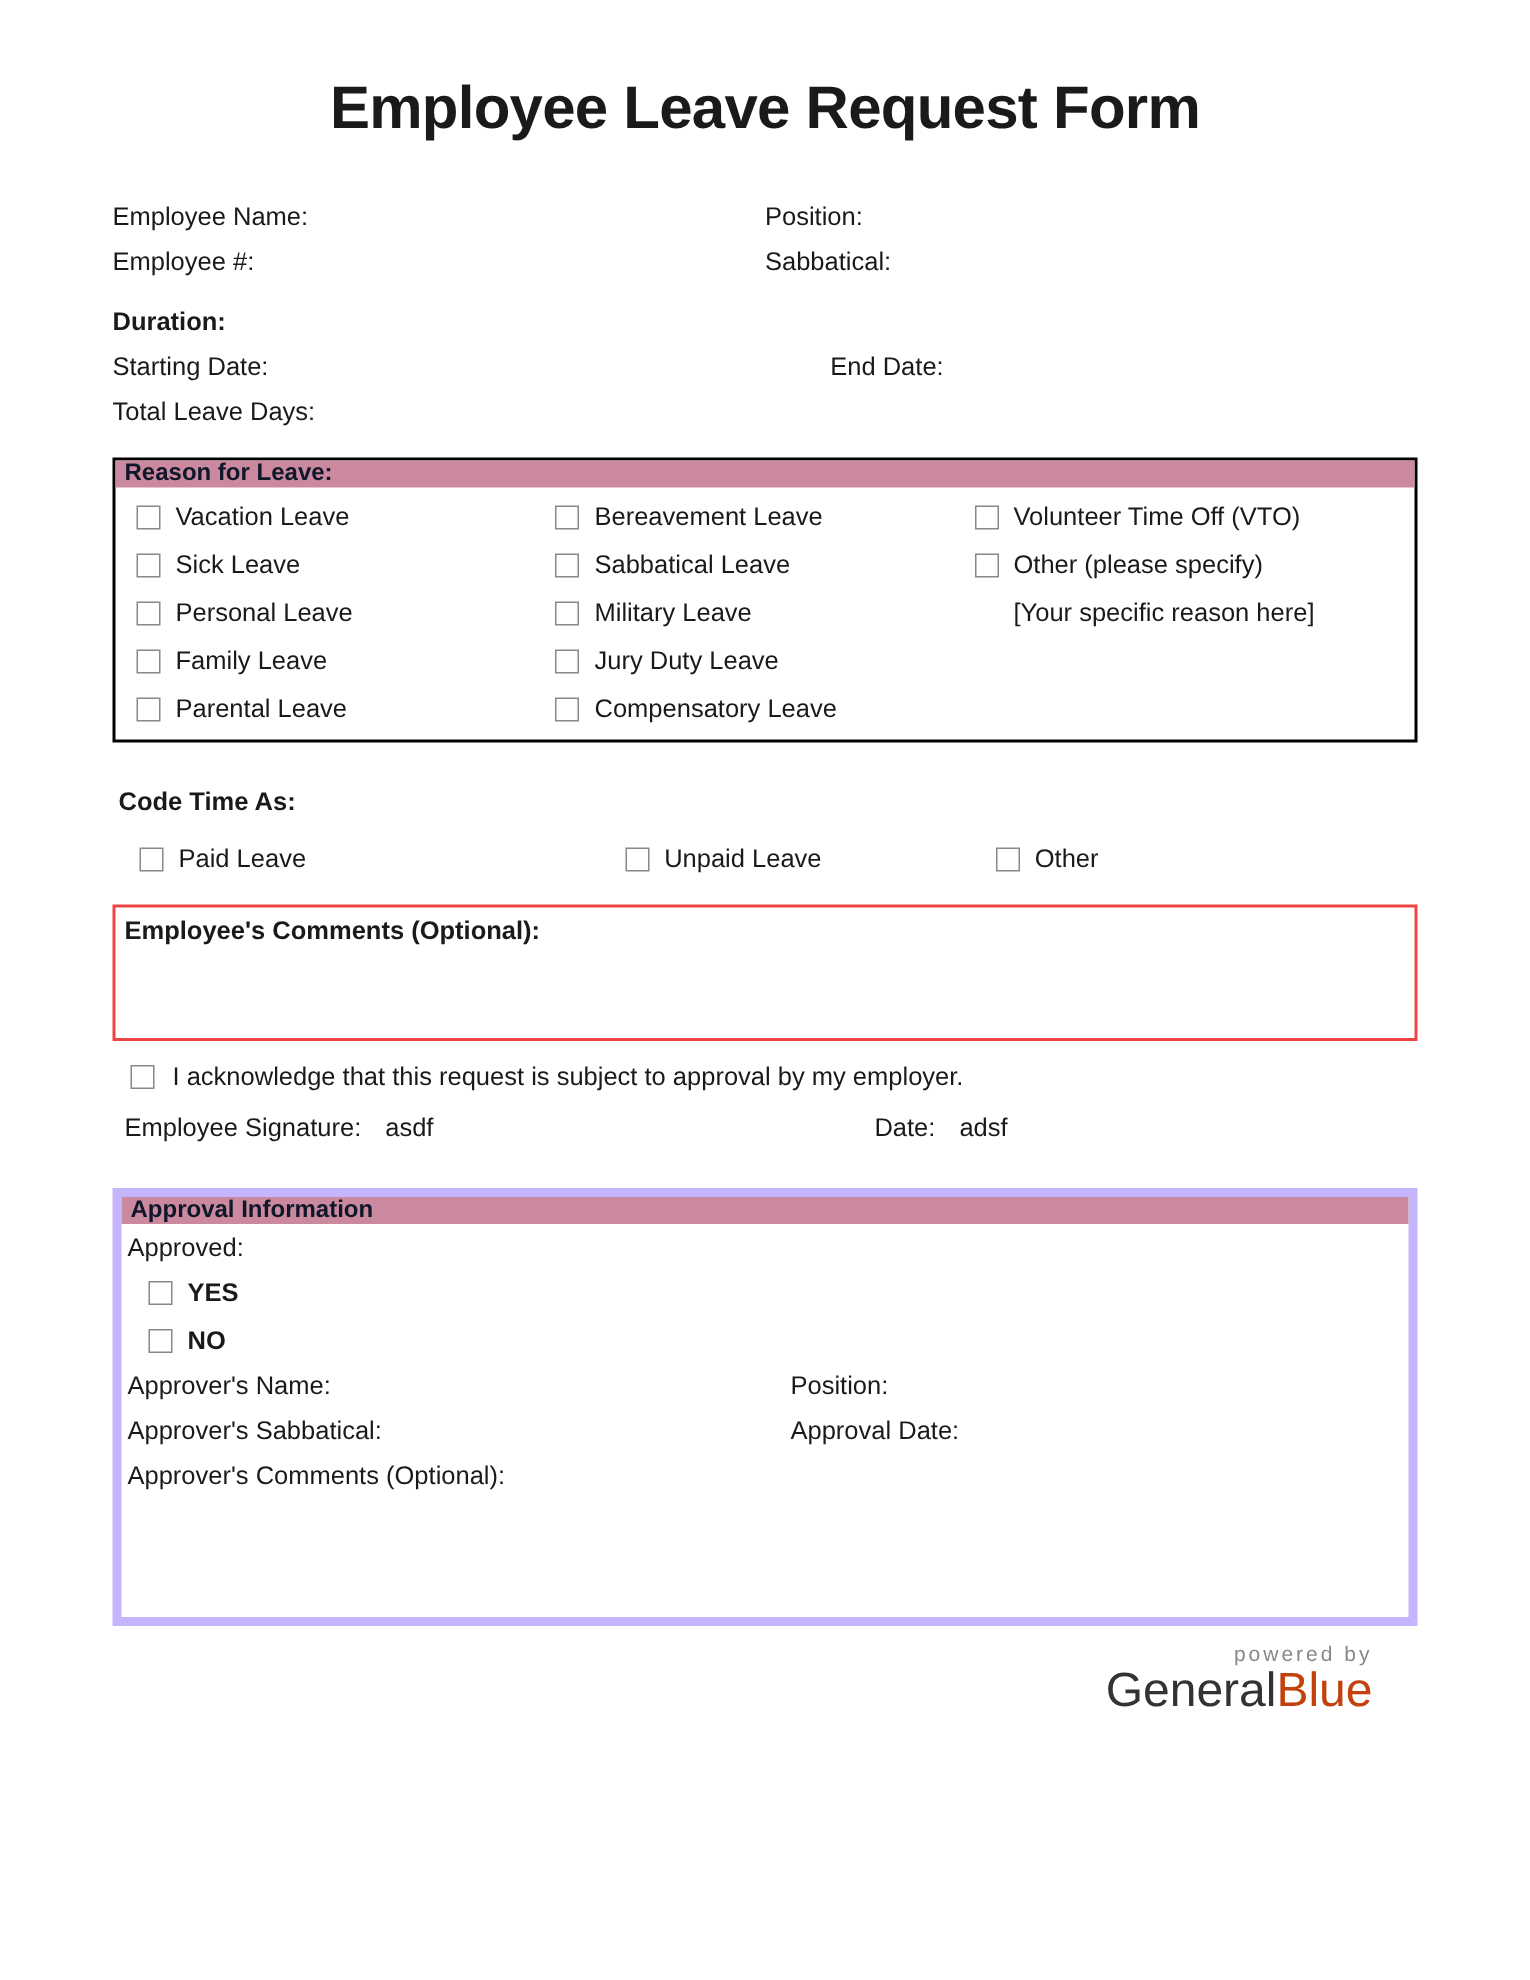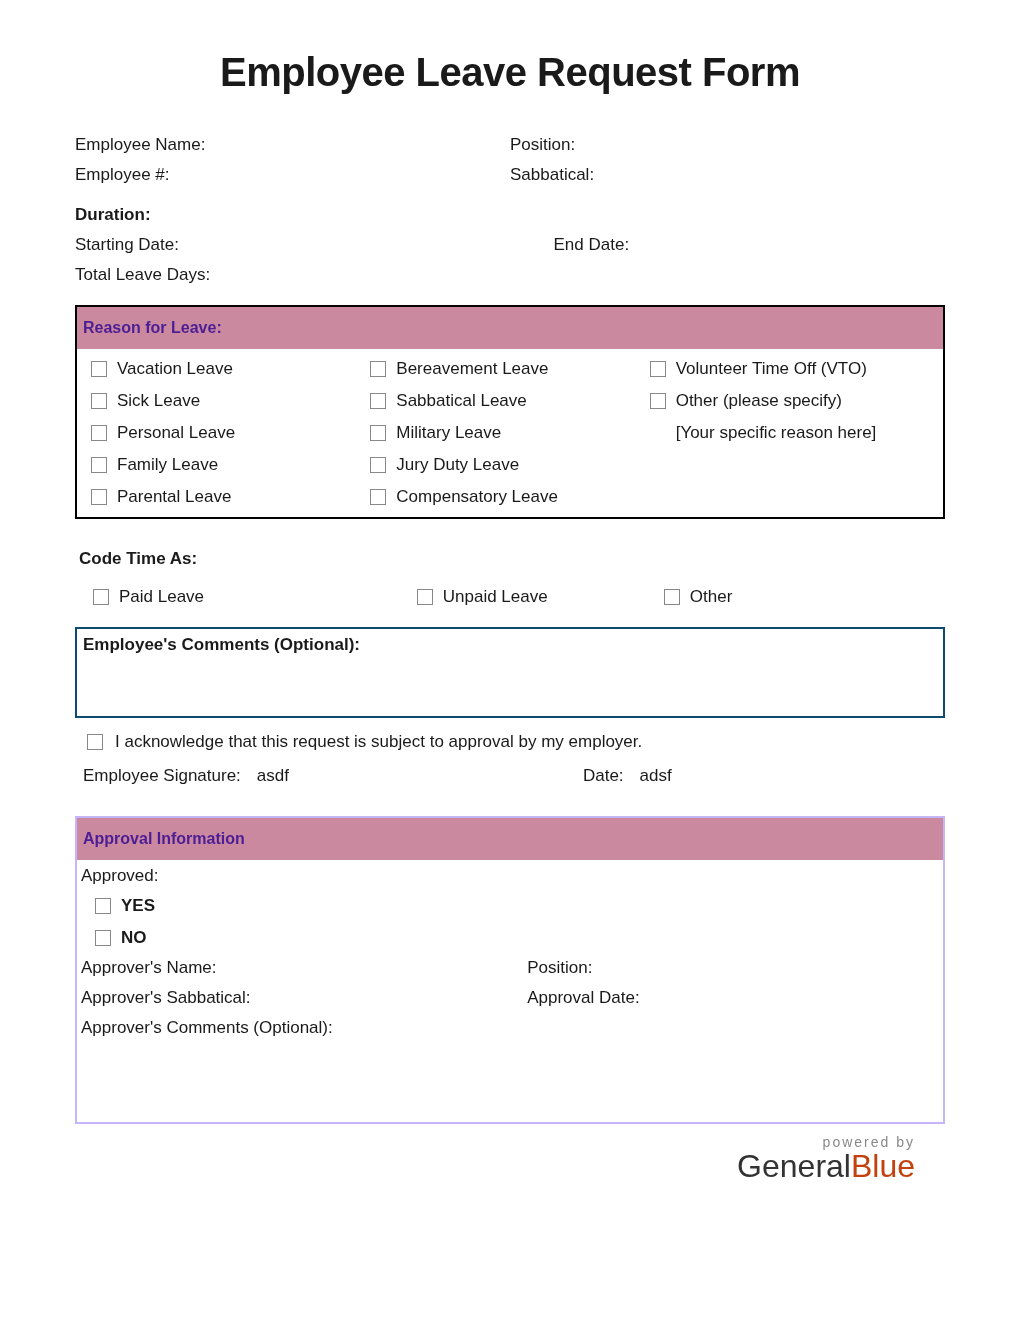--- a/index.html
+++ b/index.html
@@ -31,23 +31,23 @@
   .row .col.right { flex: 1; }
   .bold { font-weight: 700; }
   .section {
     margin-top: 20px;
   }
   .bordered {
     border: 2px solid #000;
   }
   .header-bar {
     background: #ca899e;
-    color: #4c1d95;
+    color: #0f172a;
     font-weight: 700;
-    padding: 12px 6px;
+    padding: 0 6px;
     font-size: 16px;
   }
   .reason-grid {
     display: flex;
     padding: 10px 14px 10px 14px;
   }
   .reason-col {
     flex: 1;
     display: flex;
     flex-direction: column;
@@ -79,21 +79,21 @@
     font-size: 17px;
     margin-bottom: 18px;
     padding-left: 4px;
   }
   .code-row {
     display: flex;
     padding-left: 18px;
   }
   .code-row .checkitem { flex: 1; }
   .comments-box {
-    border: 2px solid #0c4a6e;
+    border: 2px solid #ef4444;
     margin-top: 10px;
   }
   .comments-header {
     font-weight: 700;
     padding: 6px 6px;
     font-size: 17px;
   }
   .comments-body {
     height: 55px;
   }
@@ -107,21 +107,21 @@
   }
   .sig-row {
     display: flex;
     margin-top: 14px;
     padding-left: 8px;
     font-size: 17px;
   }
   .sig-row .sig-col { display: flex; gap: 16px; }
   .sig-row .sig-col:first-child { flex: 0 0 58%; }
   .approval {
-    border: 2px solid #c4b5fd;
+    border: 6px solid #c4b5fd;
     margin-top: 30px;
   }
   .approval-body {
     padding: 6px 4px 4px 4px;
     font-size: 17px;
   }
   .approval-body > div { margin-bottom: 10px; }
   .appr-row {
     display: flex;
   }

